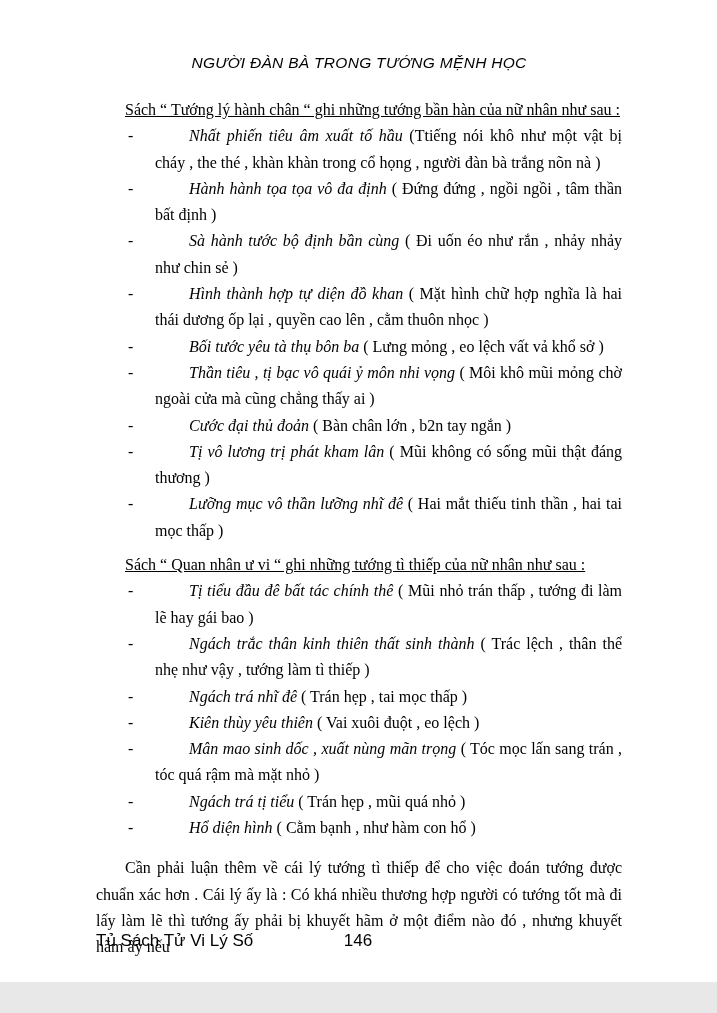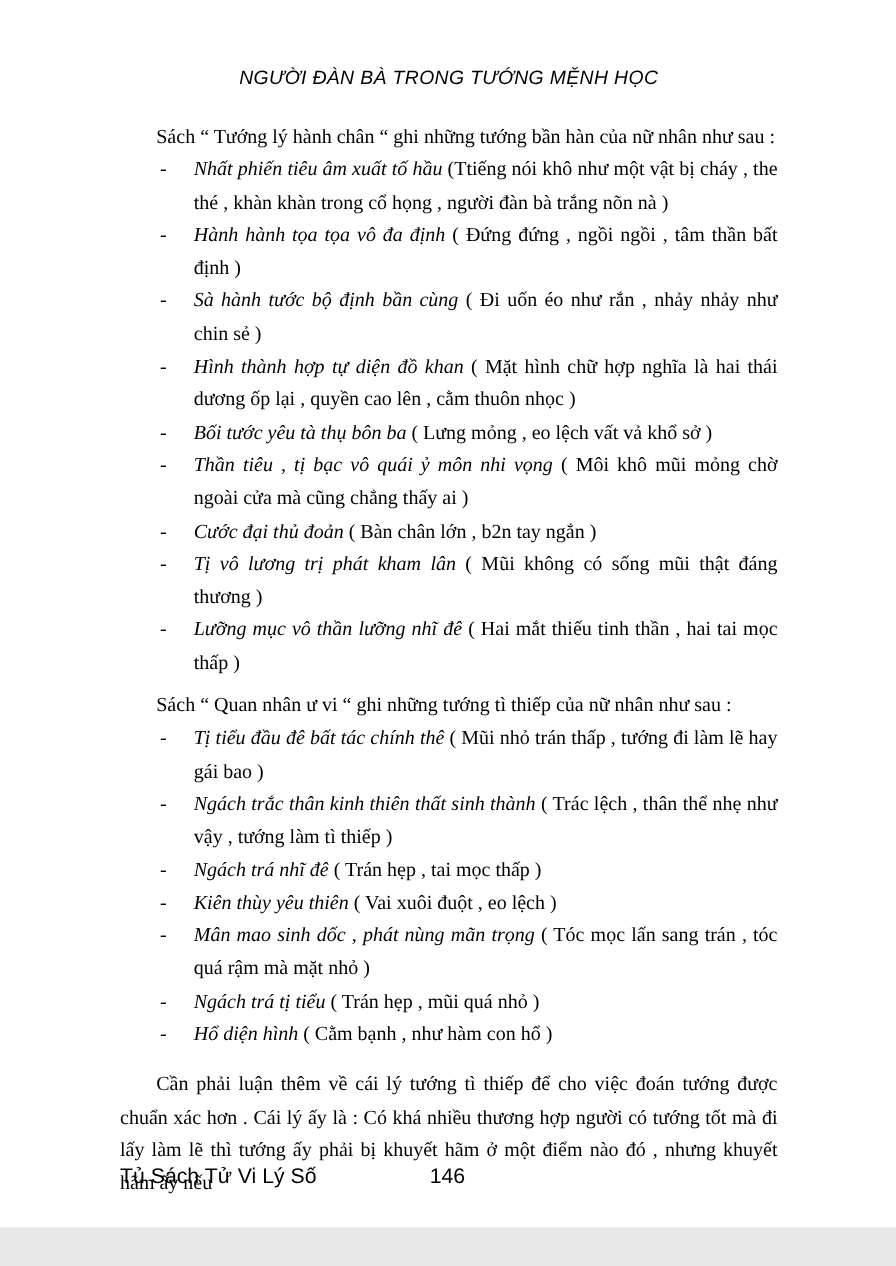--- a/index.html
+++ b/index.html
@@ -12,29 +12,29 @@
   .content {
     position: absolute; left: 96px; top: 54px; width: 526px;
     font-size: 16px; line-height: 26.3px;
   }
   .doc-title {
     font-family: "Liberation Sans", sans-serif;
     font-style: italic; font-size: 15.5px; letter-spacing: 0.3px;
     text-align: center; line-height: 18px; margin: 0 0 25px 0;
   }
   .para { margin: 0; text-align: justify; }
-  .sec-intro { margin: 0; text-indent: 29px; }
+  .sec-intro { margin: 0; text-indent: 29px; text-decoration: underline; }
   .sec2-intro { margin-top: 8px; }
   .closing { margin-top: 14px; text-align: justify; text-indent: 29px; }
   .trait-list { margin: 0; padding: 0; }
   .trait-item {
     position: relative; padding-left: 59px; text-align: justify;
   }
   .dash { position: absolute; left: 32px; top: 0; }
-  .term { font-style: italic; }
+  .term { font-style: italic; margin-left: 34px; }
   .footer {
     position: absolute; left: 96px; right: 96px; top: 931px; height: 20px;
     font-family: "Liberation Sans", sans-serif; font-size: 17px;
   }
   .footer-left  { position: absolute; left: 0; top: 0; white-space: nowrap; }
   .footer-page  { position: absolute; left: 50%; top: 0; transform: translateX(-52%); }
   .footer-right { position: absolute; right: 0; top: 0; white-space: nowrap; }
 </style>
 </head>
 <body>
@@ -85,21 +85,21 @@
       <div class="trait-item">
         <span class="dash">-</span><span class="term">Ngách trắc thân kinh thiên thất sinh thành</span><span> ( Trác lệch , thân thể nhẹ như vậy , tướng làm tì thiếp )</span>
       </div>
       <div class="trait-item">
         <span class="dash">-</span><span class="term">Ngách trá nhĩ đê</span><span> ( Trán hẹp , tai mọc thấp )</span>
       </div>
       <div class="trait-item">
         <span class="dash">-</span><span class="term">Kiên thùy yêu thiên</span><span> ( Vai xuôi đuột , eo lệch )</span>
       </div>
       <div class="trait-item">
-        <span class="dash">-</span><span class="term">Mân mao sinh dốc , phát nùng mãn trọng</span><span> ( Tóc mọc lấn sang trán , tóc quá rậm mà mặt nhỏ )</span>
+        <span class="dash">-</span><span class="term">Mân mao sinh dốc , xuất nùng mãn trọng</span><span> ( Tóc mọc lấn sang trán , tóc quá rậm mà mặt nhỏ )</span>
       </div>
       <div class="trait-item">
         <span class="dash">-</span><span class="term">Ngách trá tị tiểu</span><span> ( Trán hẹp , mũi quá nhỏ )</span>
       </div>
       <div class="trait-item">
         <span class="dash">-</span><span class="term">Hổ diện hình</span><span> ( Cằm bạnh , như hàm con hổ )</span>
       </div>
     </div>
 
     <p class="para closing">Cần phải luận thêm về cái lý tướng tì thiếp để cho việc đoán tướng được chuẩn xác hơn . Cái lý ấy là : Có khá nhiều thương hợp người có tướng tốt mà đi lấy làm lẽ thì tướng ấy phải bị khuyết hãm ở một điểm nào đó , nhưng khuyết hãm ấy nếu</p>

